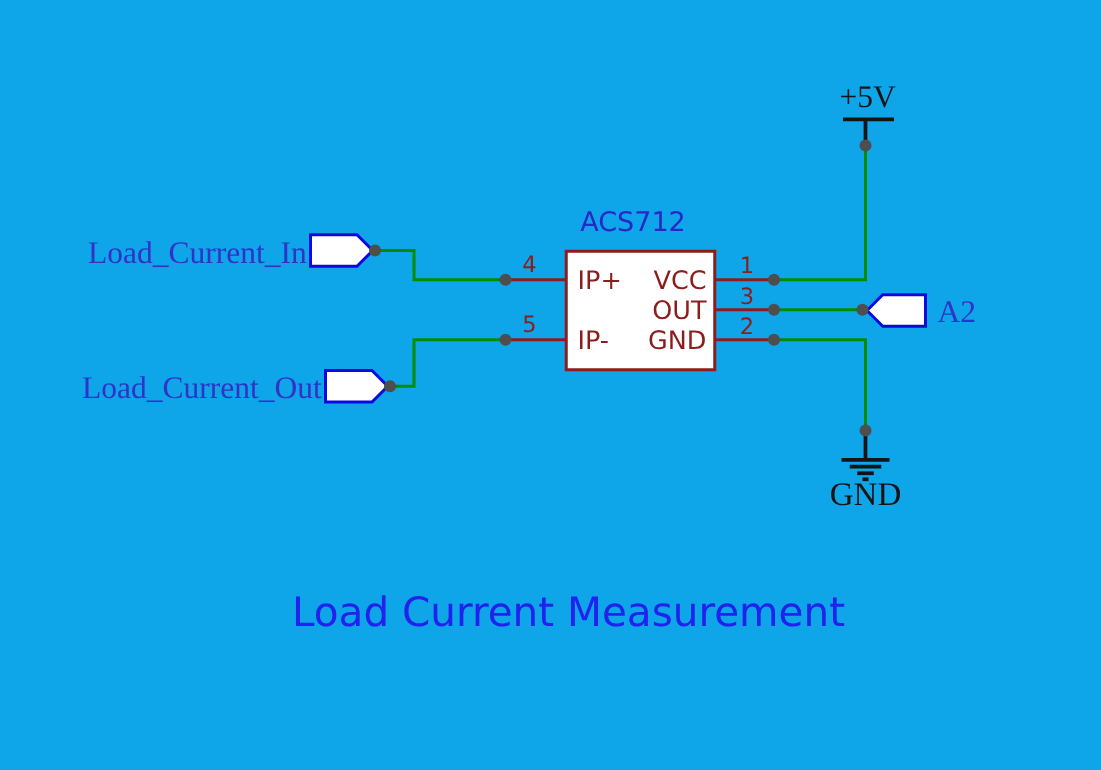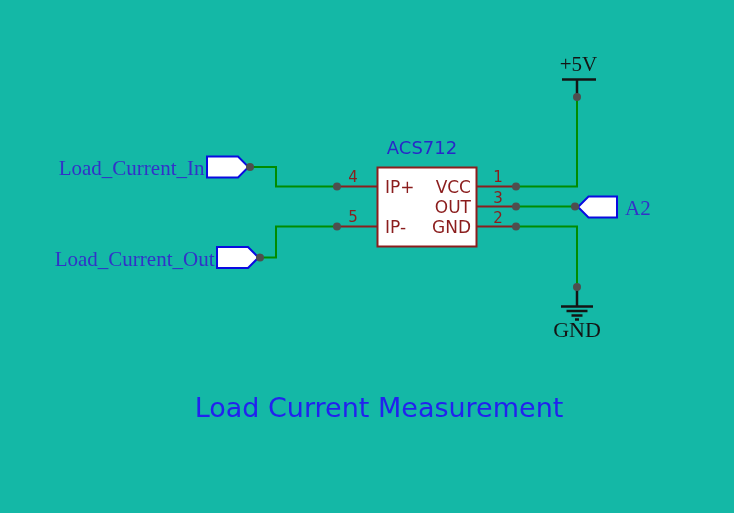--- a/index.html
+++ b/index.html
@@ -1,20 +1,20 @@
 <!DOCTYPE html>
 <html><head>
 <meta charset="utf-8">
 <style>
   html, body { margin: 0; padding: 0; background: #ffffff; }
   .canvas {
     position: relative;
     width: 734px;
     height: 513px;
-    background: #14b8a6;
+    background: #0ea5e9;
     overflow: hidden;
   }
   svg { display: block; }
   .wire, .pin-line { fill: none; stroke-width: 2; stroke-linecap: butt; }
   .sym-outline { fill: #ffffff; stroke-width: 2; }
   .label-shape { fill: #ffffff; stroke-width: 2; stroke-linejoin: miter; }
   .pwr-line { fill: none; stroke-width: 2.5; stroke: #141414; }
   text { user-select: none; }
   .t-serif { font-family: "Liberation Serif", "DejaVu Serif", serif; }
   .t-sans  { font-family: "DejaVu Sans", "Liberation Sans", sans-serif; }

